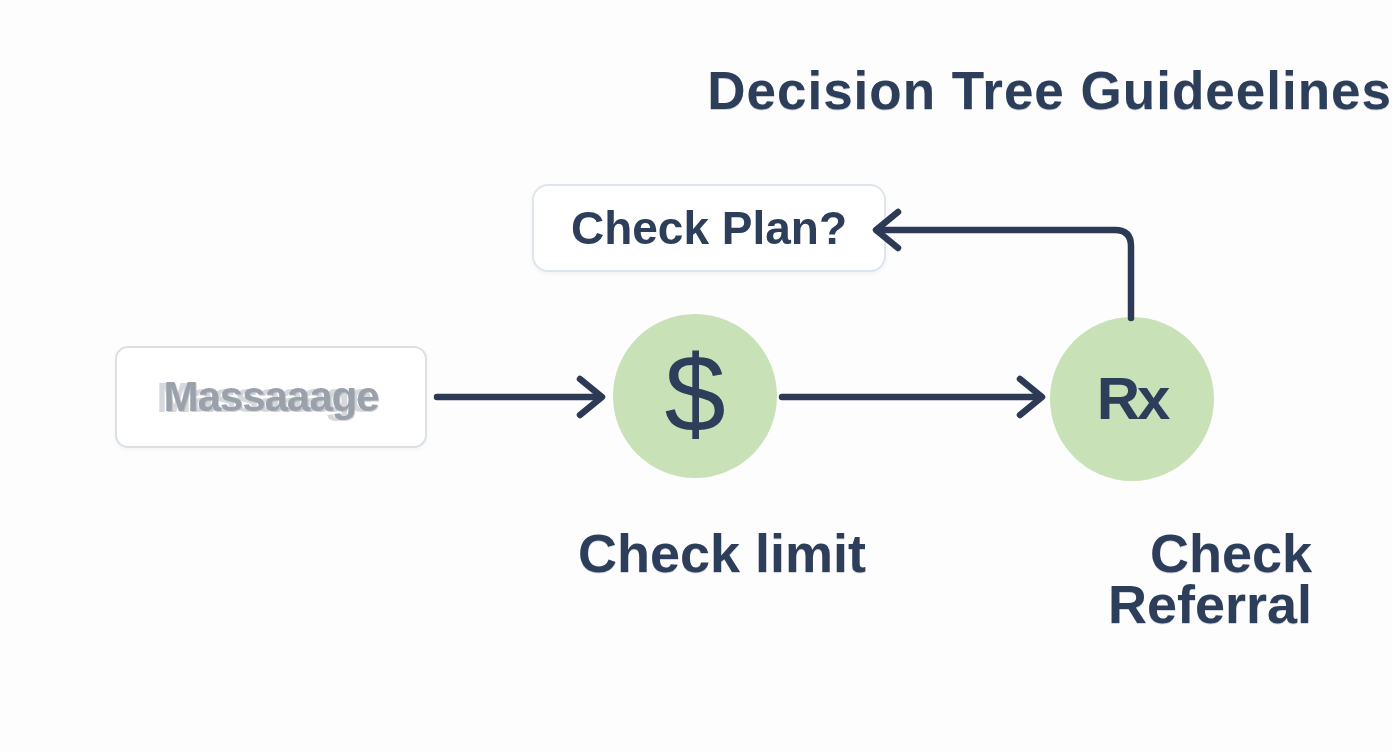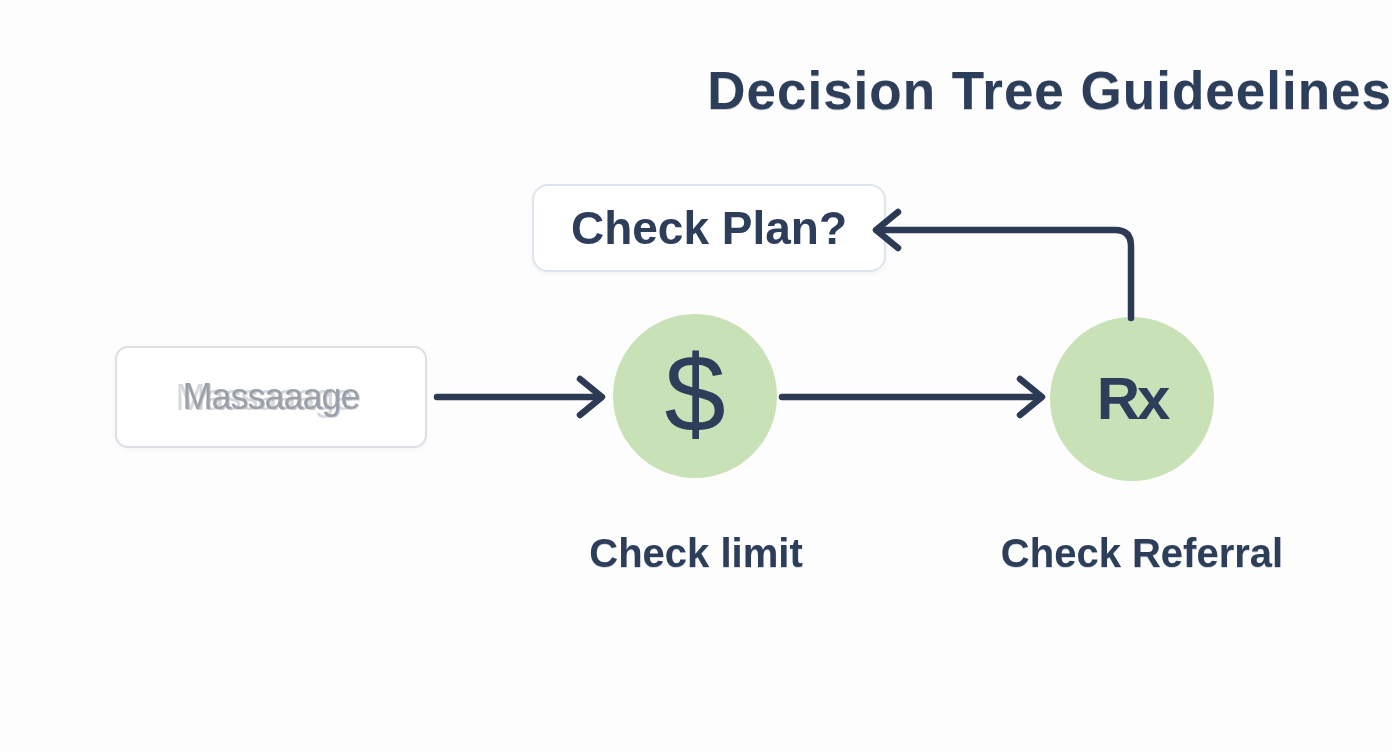--- a/index.html
+++ b/index.html
@@ -49,21 +49,21 @@
   .box.check-plan .box-label{
     font-size:46px;font-weight:700;color:var(--navy);
   }
   .box.message{
     left:115px;top:346px;width:312px;height:102px;
     border:2px solid var(--box-border-soft);
     border-radius:13px;
     box-shadow:0 2px 4px rgba(160,175,195,0.10);
   }
   .box.message .box-label{
-    font-size:36px;font-weight:400;color:var(--muted-text);
+    font-size:42px;font-weight:700;color:var(--muted-text);
     text-shadow:-7px 1px 0 rgba(146,152,161,0.38), 1px 1px 0 rgba(120,126,134,0.35);
     letter-spacing:-1px;
   }
   .circle{
     position:absolute;
     width:164px;height:164px;border-radius:50%;
     background:var(--node-green);
     display:flex;align-items:center;justify-content:center;
   }
   .circle.dollar{left:613px;top:314px;}
@@ -76,22 +76,22 @@
     font-size:110px;font-weight:500;
     transform:translateY(-2px);
   }
   .circle.rx .symbol{
     font-size:60px;font-weight:600;
     letter-spacing:-3px;
   }
   .caption{
     position:absolute;
     width:340px;
-    text-align:center;
-    font-size:40px;font-weight:700;
+    text-align:right;
+    font-size:54px;font-weight:700;
     line-height:51px;
     color:var(--navy);
     text-shadow:0 1px 0 rgba(45,62,90,0.2);
   }
   .caption.dollar-caption{left:526px;top:528px;}
   .caption.rx-caption{left:972px;top:528px;}
   .arrows{
     position:absolute;left:0;top:0;width:1392px;height:752px;
     pointer-events:none;
   }

